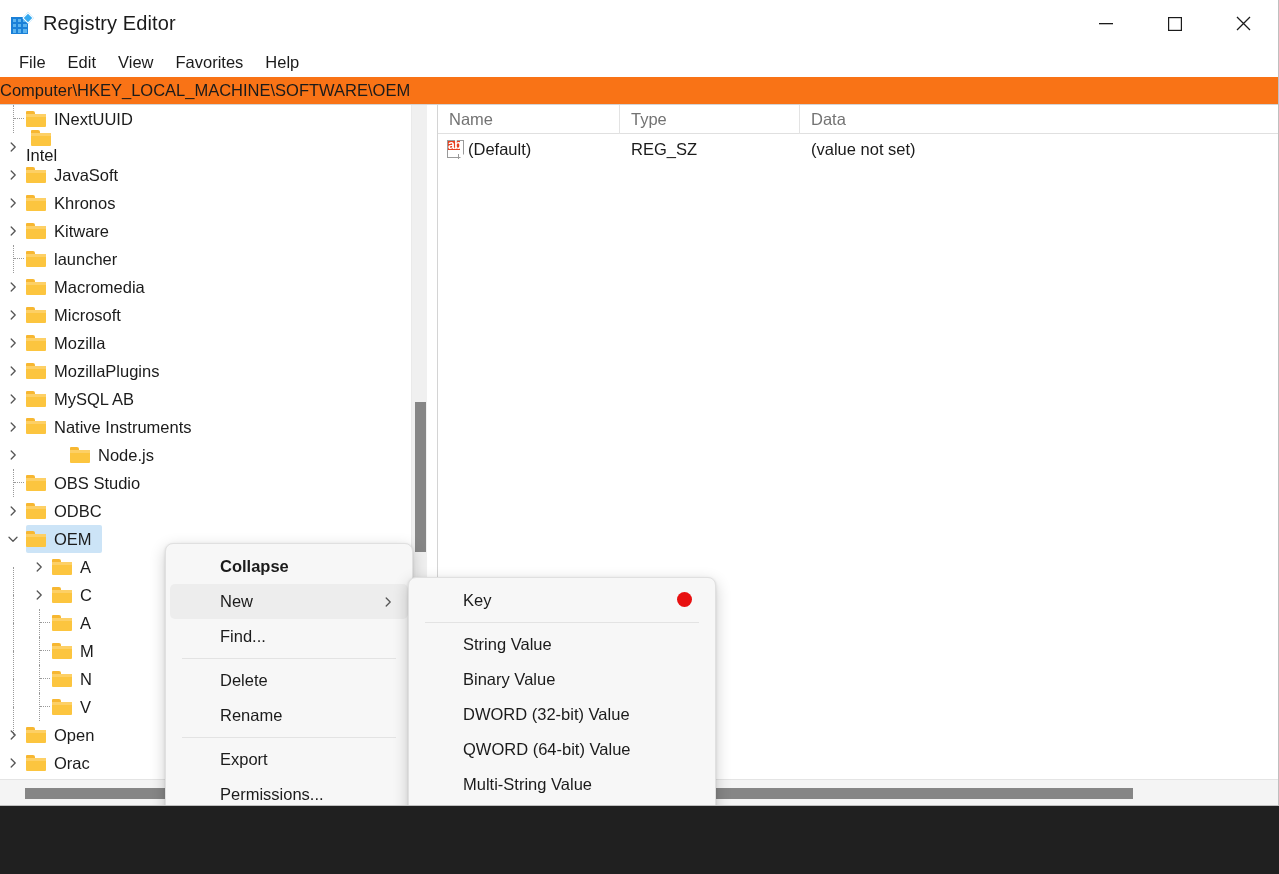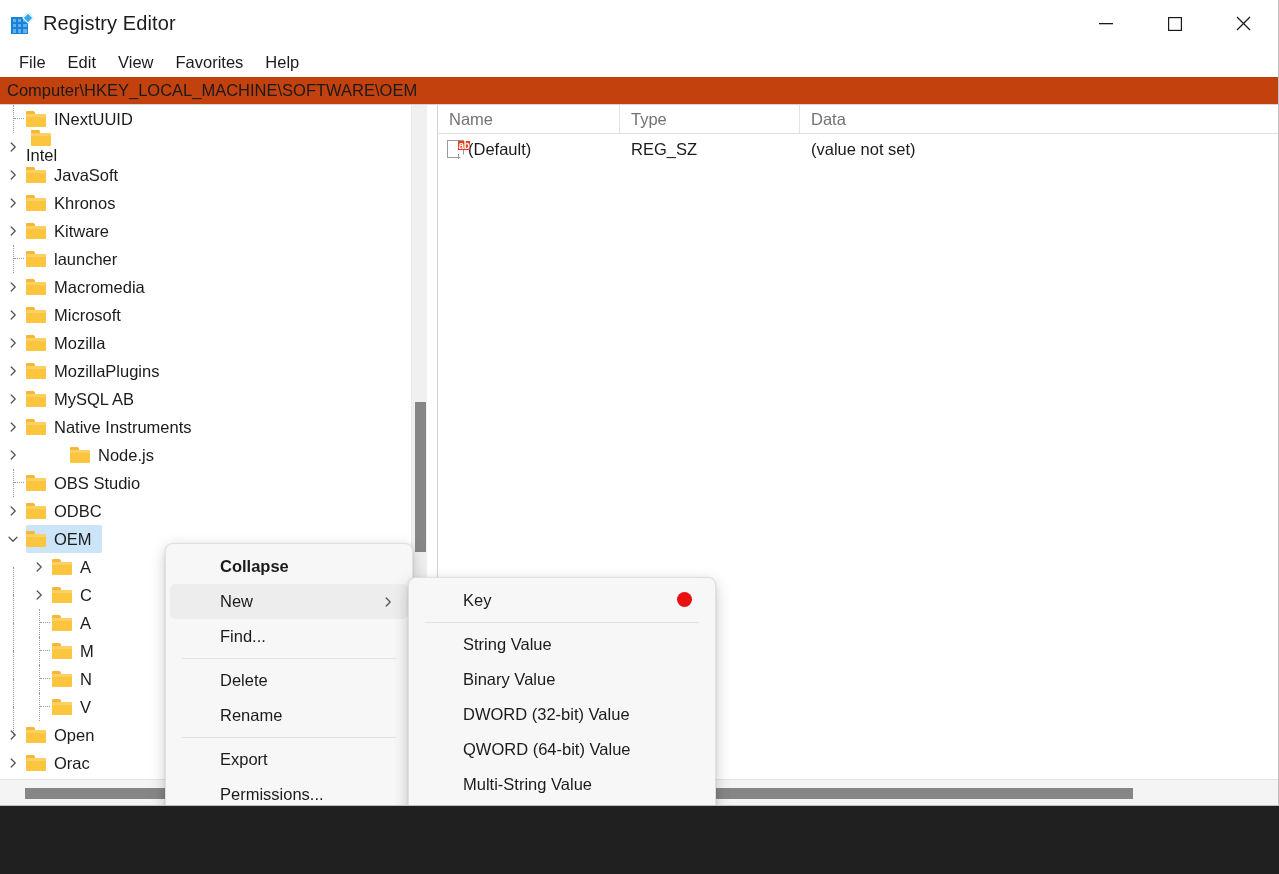--- a/index.html
+++ b/index.html
@@ -92,25 +92,25 @@
     color: #1b1b1b;
     padding: 2px 11px;
     cursor: default;
     white-space: nowrap;
   }
 
   
   #addressbar {
     height: 28px;
     display: flex; align-items: center;
-    padding-left: 7px;
+    padding-left: 0;
     font-size: 16.5px;
     color: #1b1b1b;
     border-bottom: 1px solid #d4d4d4;
-    background: #c2410c;
+    background: #f97316;
     flex: none;
     white-space: nowrap;
     overflow: hidden;
   }
 
   
   #panes {
     flex: 1 1 auto;
     display: flex;
     position: relative;
@@ -271,25 +271,25 @@
     border: 1px solid #9a9a9a;
   }
   .abicon .fold {
     position: absolute; right: -1px; bottom: -1px;
     width: 0; height: 0;
     border-left: 6px solid transparent;
     border-bottom: 6px solid #ffffff;
     box-shadow: -1px 1px 0 #9a9a9a;
   }
   .abicon .ab {
-    position: absolute; left: 11px; top: 1px;
+    position: absolute; left: 1px; top: 1px;
     width: 12px; height: 9px;
     background: #e8401f;
     color: #ffffff;
-    font-size: 10px;
+    font-size: 12px;
     font-weight: bold;
     font-family: "Liberation Sans", sans-serif;
     line-height: 9px;
     text-align: center;
     letter-spacing: -0.3px;
   }
 
   
   #hscrollbar {
     height: 26px; flex: none;
@@ -562,21 +562,21 @@
                 </div>
                 <span class="tlabel">MySQL AB</span>
               </div>
             </div>
             <div class="trow">
               <div class="twist">
                 <svg width="12" height="12" viewBox="0 0 12 12">
                   <path d="M4.2 2 L8.2 6 L4.2 10" stroke="#555" stroke-width="1.3" fill="none" stroke-linecap="round" stroke-linejoin="round"></path>
                 </svg>
               </div>
-              <div style="display: flex; align-items: center;">
+              <div style="display: flex; align-items: flex-start;">
                 <div class="folder">
                   <div class="tab"></div>
                   <div class="body"></div>
                 </div>
                 <span class="tlabel">Native Instruments</span>
               </div>
             </div>
             <div class="trow">
               <div class="twist">
                 <svg width="12" height="12" viewBox="0 0 12 12">

